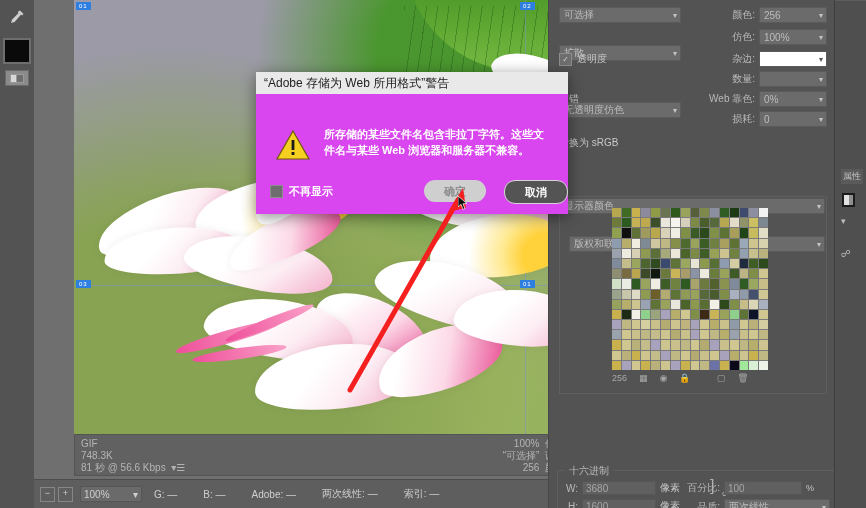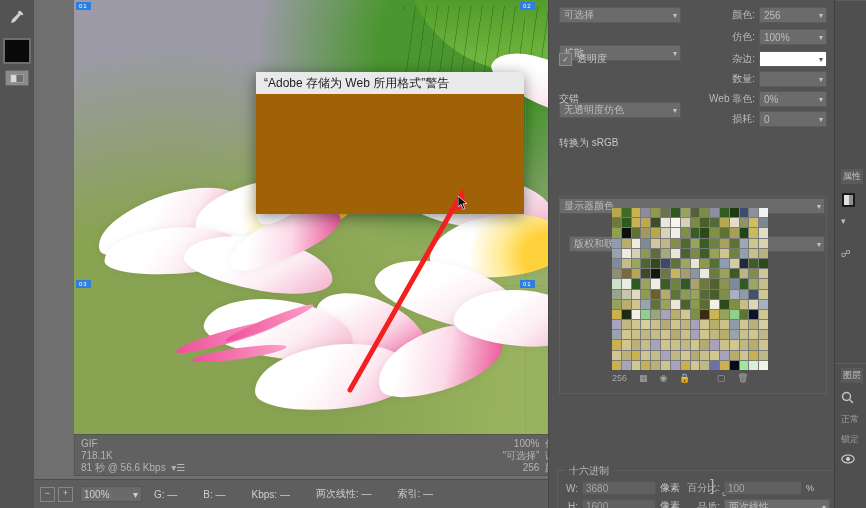--- a/index.html
+++ b/index.html
@@ -60,21 +60,21 @@
   
   #ctable{left:612px;top:208px;width:156px;height:162px;display:grid;
           grid-template-columns:repeat(16,1fr);grid-template-rows:repeat(16,1fr);gap:1px;background:#7a7a7a;}
   #ctbar{left:612px;top:371px;width:156px;height:14px;display:flex;align-items:center;}
   .ctico{color:#a8a8a8;font-size:9px;margin-left:12px;}
   
   #farright{left:834px;top:0;width:32px;height:508px;background:#4f4f4f;border-left:1px solid #3d3d3d;}
   .fpanel{border-top:1px solid #5c5c5c;padding:4px 0 4px 6px;}
   .fhead{font-size:9px;color:#c0c0c0;background:#5a5a5a;display:inline-block;padding:1px 2px;font-family:Liberation Serif, serif;}
   
-  #dialog{left:256px;top:72px;width:268px;height:142px;background:#a16207;
+  #dialog{left:256px;top:72px;width:312px;height:142px;background:#d946ef;
           box-shadow:0 3px 14px rgba(0,0,0,.45);}
   #dlgtitle{height:22px;background:#e9e9e9;color:#222;font-size:12px;display:flex;align-items:center;padding:0 8px;}
   #dlgbody{height:120px;position:relative;}
   #warnico{position:absolute;left:20px;top:36px;width:34px;height:30px;}
   #dlgmsg{position:absolute;left:68px;top:32px;right:16px;font-size:11px;color:#ffffff;
           line-height:16px;font-weight:bold;}
   #dlgfoot{position:absolute;left:0;right:0;bottom:10px;height:24px;}
   #nomore{position:absolute;left:14px;top:4px;display:flex;align-items:center;gap:6px;}
   .cbx{width:11px;height:11px;background:#6e6e6e;border:1px solid #8d8d8d;}
   .btn{position:absolute;top:0;height:22px;border-radius:11px;display:flex;align-items:center;
@@ -140,21 +140,21 @@
     <div class="slice" style="left:446px;top:280px;">01</div>
   </div>
 
   <div class="abs" id="infostrip">
     <div class="row">
       <span>GIF</span>
       <span><span>100%</span>
             &nbsp;<span>仿色</span></span>
     </div>
     <div class="row">
-      <span>718.1K</span>
+      <span>748.3K</span>
       <span><span>“可选择”</span>
             &nbsp;<span>调板</span></span>
     </div>
     <div class="row">
       <span><span>81 秒 @ 56.6 Kbps</span>
             &nbsp;<span>▾☰</span></span>
       <span><span>256</span>
             &nbsp;<span>颜色</span></span>
     </div>
   </div>
@@ -169,21 +169,21 @@
   </div>
   <span class="stat">
     <span>G:</span>
     <span>—</span>
   </span>
   <span class="stat">
     <span>B:</span>
     <span>—</span>
   </span>
   <span class="stat">
-    <span>Kbps:</span>
+    <span>Adobe:</span>
     <span>—</span>
   </span>
   <span class="stat">
     <span>两次线性:</span>
     <span>—</span>
   </span>
   <span class="stat">
     <span>索引:</span>
     <span>—</span>
   </span>
@@ -584,42 +584,44 @@
     <div style="margin-top:8px;">
       <svg width="16" height="16" viewBox="0 0 16 16">
           <rect x="1" y="1" width="13" height="14" fill="#1b1b1b"></rect>
           <rect x="3" y="3" width="9" height="10" fill="#e2e2e2"></rect>
           <path d="M8 3h4v10H8z" fill="#8f8f8f"></path>
         </svg>
     </div>
     <div style="margin-top:6px;font-size:9px;color:#bdbdbd;">▾</div>
     <div style="margin-top:22px;font-size:10px;color:#bdbdbd;">☍</div>
   </div>
-  <div class="fpanel" style="margin-top:100px;">
-    <span class="fhead">图层</span>
-    <div style="margin-top:8px;">
-      <svg width="13" height="13" viewBox="0 0 13 13">
-          <circle cx="5.5" cy="5.5" r="4" fill="none" stroke="#c4c4c4" stroke-width="1.4"></circle>
-          <line x1="8.5" y1="8.5" x2="12" y2="12" stroke="#c4c4c4" stroke-width="1.4"></line>
-        </svg>
-    </div>
-    <div style="margin-top:7px;font-size:9px;color:#9e9e9e;">正常</div>
-    <div style="margin-top:7px;font-size:9px;color:#9e9e9e;">锁定</div>
-    <div style="margin-top:8px;">
-      <svg width="14" height="10" viewBox="0 0 14 10">
-          <ellipse cx="7" cy="5" rx="6.2" ry="4" fill="none" stroke="#d6d6d6" stroke-width="1.1"></ellipse>
-          <circle cx="7" cy="5" r="2" fill="#d6d6d6"></circle>
-        </svg>
-    </div>
-  </div>
 </div>
 
 <div class="abs" id="dialog">
   <div id="dlgtitle">
     <span>“Adobe 存储为 Web 所用格式”警告</span>
+  </div>
+  <div id="dlgbody">
+    <div id="warnico">
+      <svg width="34" height="30" viewBox="0 0 34 30">
+        <path d="M17 1 L33 29 L1 29 Z" fill="#f5d020" stroke="#6a5a08" stroke-width="1.2"></path>
+        <rect x="15.6" y="10" width="2.8" height="10" fill="#1b1b1b"></rect>
+        <rect x="15.6" y="22" width="2.8" height="3" fill="#1b1b1b"></rect>
+      </svg>
+    </div>
+    <div id="dlgmsg">所存储的某些文件名包含非拉丁字符。这些文件名与某些 Web 浏览器和服务器不兼容。</div>
+
+    <div id="dlgfoot">
+      <div id="nomore">
+        <span class="cbx"></span>
+        <span style="font-size:11px;color:#ffffff;font-weight:bold;">不再显示</span>
+      </div>
+      <div class="btn" id="okbtn">确定</div>
+      <div class="btn" id="cancelbtn">取消</div>
+    </div>
   </div>
 </div>
 
 <svg class="abs" id="arrow" viewBox="0 0 160 215">
   <line x1="20" y1="208" x2="128" y2="18" stroke="#f42020" stroke-width="5" stroke-linecap="round"></line>
   <path d="M133 6 L118 30 L136 26 Z" fill="#f42020"></path>
 </svg>
 
 <svg class="abs" id="cursor" viewBox="0 0 10 14">
   <path d="M0 0 L0 11 L3 8.3 L5 13.4 L7 12.6 L5 7.8 L9 7.6 Z" fill="#111" stroke="#fff" stroke-width="0.7"></path>

